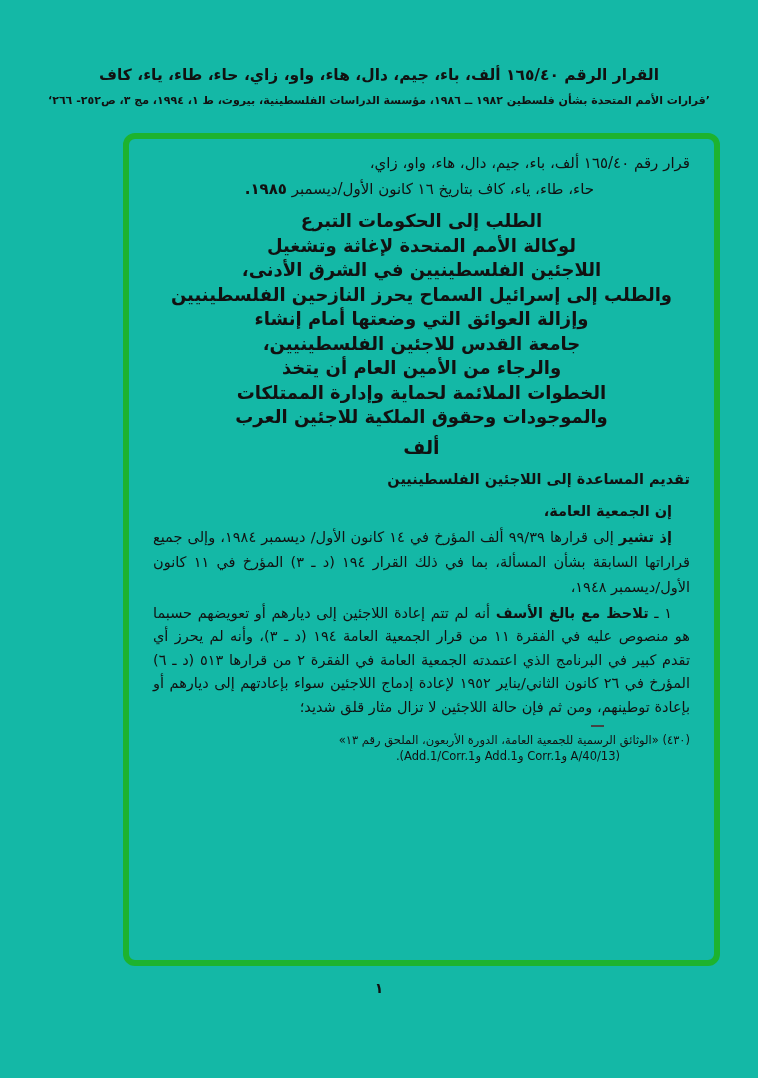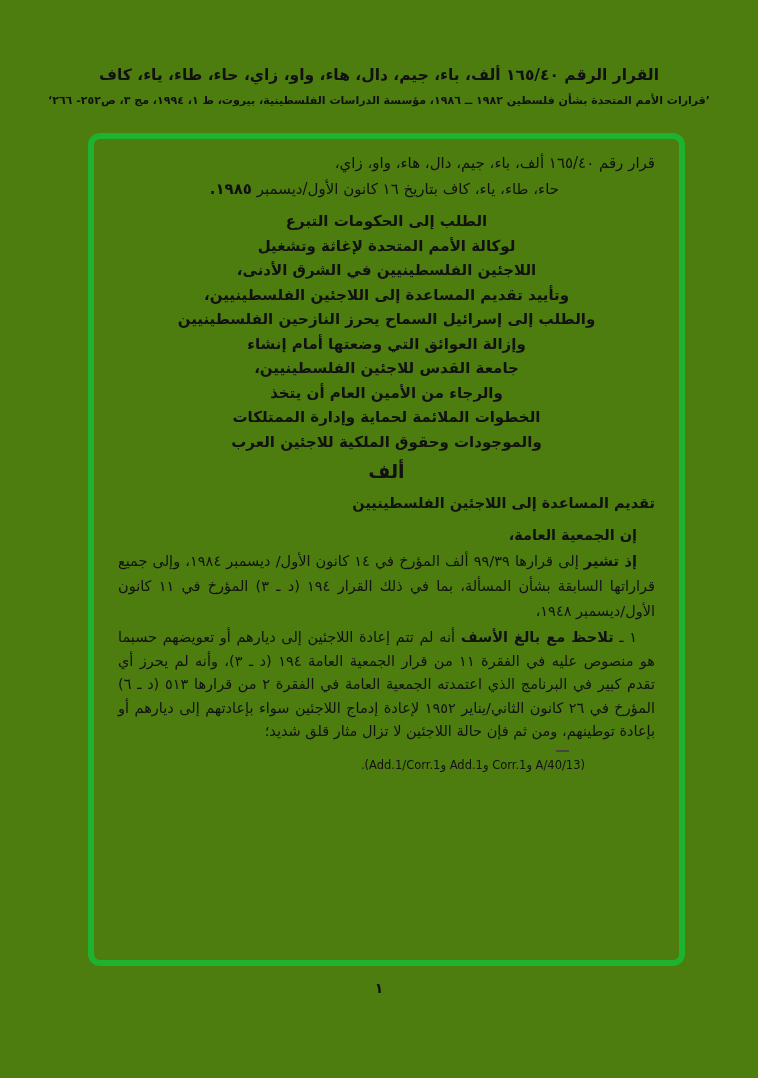--- a/index.html
+++ b/index.html
@@ -1,19 +1,19 @@
 <!DOCTYPE html>
 <html lang="ar"><head>
 <meta charset="utf-8">
 <style>
   html,body{margin:0;padding:0;background:#ffffff;}
   .page{
     position:relative;
     width:758px;height:1078px;
-    background:#4d7c0f;
+    background:#14b8a6;
     color:#111;
     font-family:"DejaVu Sans", sans-serif;
     overflow:hidden;
   }
   
   .doc-header{
     position:absolute;
     top:66px;left:0;right:0;
     direction:rtl;
     text-align:center;
@@ -42,21 +42,21 @@
   
   .ref{font-size:15px;line-height:26px;}
   .ref-line1{text-align:right;}
   .ref-line2{text-align:right;padding-right:96px;}
   .ref-line2 b{font-weight:bold;}
   
   .title-block{
     margin-top:7px;
     text-align:center;
     font-weight:bold;
-    font-size:15px;
+    font-size:18px;
     line-height:24.5px;
   }
   .section-letter{
     margin-top:5px;
     text-align:center;
     font-weight:bold;
     font-size:19px;
     line-height:24px;
   }
   .section-title{
@@ -108,32 +108,31 @@
 </head>
 <body>
 
 <div class="page">
 
   <div class="doc-header">
     <div class="doc-header-line1">القرار الرقم ١٦٥/٤٠ ألف، باء، جيم، دال، هاء، واو، زاي، حاء، طاء، ياء، كاف</div>
     <div class="doc-header-line2">’قرارات الأمم المتحدة بشأن فلسطين ١٩٨٢ ــ ١٩٨٦، مؤسسة الدراسات الفلسطينية، بيروت، ط ١، ١٩٩٤، مج ٣، ص٢٥٢- ٢٦٦‘</div>
   </div>
 
-  <div class="green-box" style="border-color: rgb(29, 179, 46);">
+  <div class="green-box" style="border-color: rgb(29, 179, 46); margin-left: 35px;">
 
     <div class="ref">
       <div class="ref-line1">قرار رقم ١٦٥/٤٠ ألف، باء، جيم، دال، هاء، واو، زاي،</div>
       <div class="ref-line2"><span>حاء، طاء، ياء، كاف بتاريخ ١٦ كانون الأول/ديسمبر </span><b>١٩٨٥.</b></div>
     </div>
 
     <div class="title-block">
       <div>الطلب إلى الحكومات التبرع</div>
       <div>لوكالة الأمم المتحدة لإغاثة وتشغيل</div>
       <div>اللاجئين الفلسطينيين في الشرق الأدنى،</div>
-      <div>وتأييد تقديم المساعدة إلى اللاجئين الفلسطينيين،</div>
       <div>والطلب إلى إسرائيل السماح يحرز النازحين الفلسطينيين</div>
       <div>وإزالة العوائق التي وضعتها أمام إنشاء</div>
       <div>جامعة القدس للاجئين الفلسطينيين،</div>
       <div>والرجاء من الأمين العام أن يتخذ</div>
       <div>الخطوات الملائمة لحماية وإدارة الممتلكات</div>
       <div>والموجودات وحقوق الملكية للاجئين العرب</div>
     </div>
 
     <div class="section-letter">ألف</div>
 
@@ -142,20 +141,21 @@
     <div class="preamble-intro">إن الجمعية العامة،</div>
 
     <p class="para"><b>إذ تشير</b><span> إلى قرارها ٩٩/٣٩ ألف المؤرخ في ١٤ كانون الأول/ ديسمبر ١٩٨٤، وإلى جميع قراراتها السابقة بشأن المسألة، بما في ذلك القرار ١٩٤ (د ـ ٣) المؤرخ في ١١ كانون الأول/ديسمبر ١٩٤٨،</span></p>
 
 
     <p class="para tight"><span>١ ـ </span><b>تلاحظ مع بالغ الأسف</b><span> أنه لم تتم إعادة اللاجئين إلى ديارهم أو تعويضهم حسبما هو منصوص عليه في الفقرة ١١ من قرار الجمعية العامة ١٩٤ (د ـ ٣)، وأنه لم يحرز أي تقدم كبير في البرنامج الذي اعتمدته الجمعية العامة في الفقرة ٢ من قرارها ٥١٣ (د ـ ٦) المؤرخ في ٢٦ كانون الثاني/يناير ١٩٥٢ لإعادة إدماج اللاجئين سواء بإعادتهم إلى ديارهم أو بإعادة توطينهم، ومن ثم فإن حالة اللاجئين لا تزال مثار قلق شديد؛</span></p>
 
     <div class="footnote-sep"></div>
 
     <div class="footnote">
+      <div class="footnote-line1"><span>(٤٣٠)</span> <span>«الوثائق الرسمية للجمعية العامة، الدورة الأربعون، الملحق رقم ١٣»</span></div>
       <div class="footnote-line2">(A/40/13 وCorr.1 وAdd.1 وAdd.1/Corr.1).</div>
     </div>
 
   </div>
 
   <div class="page-number">١</div>
 
 </div>
 
 </body></html>

